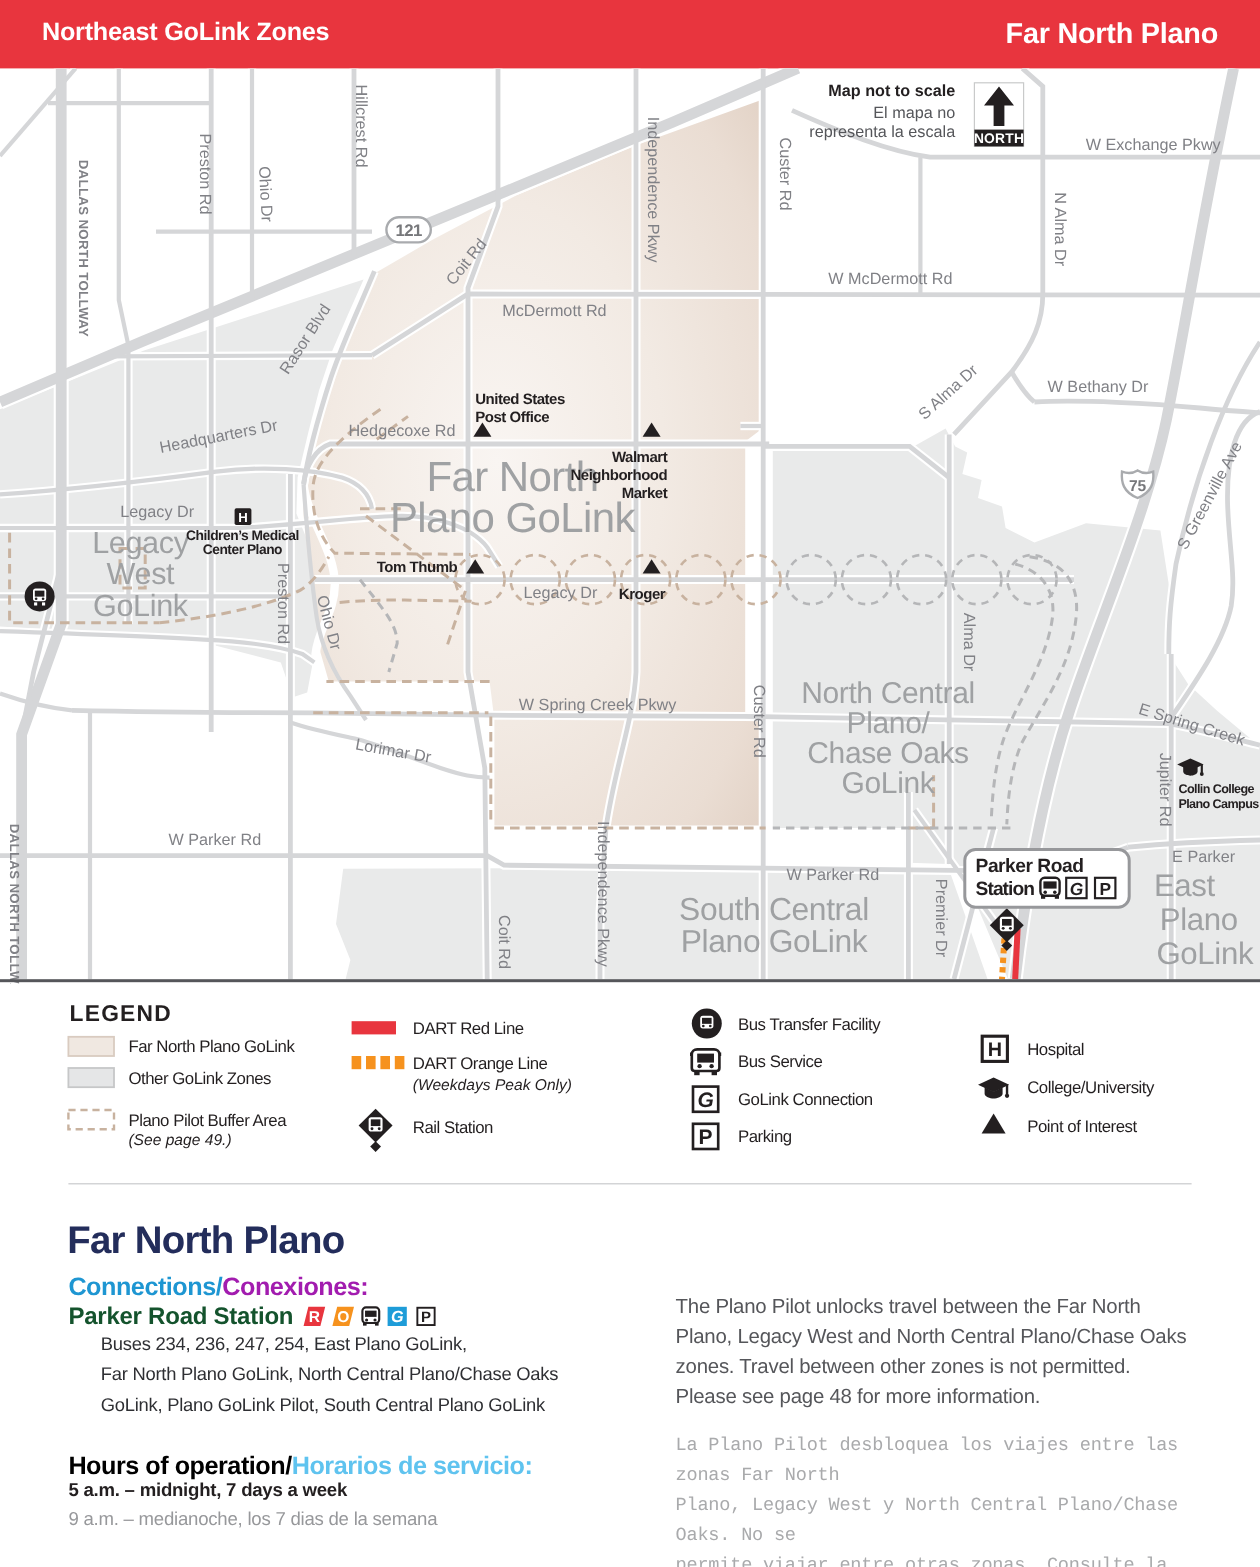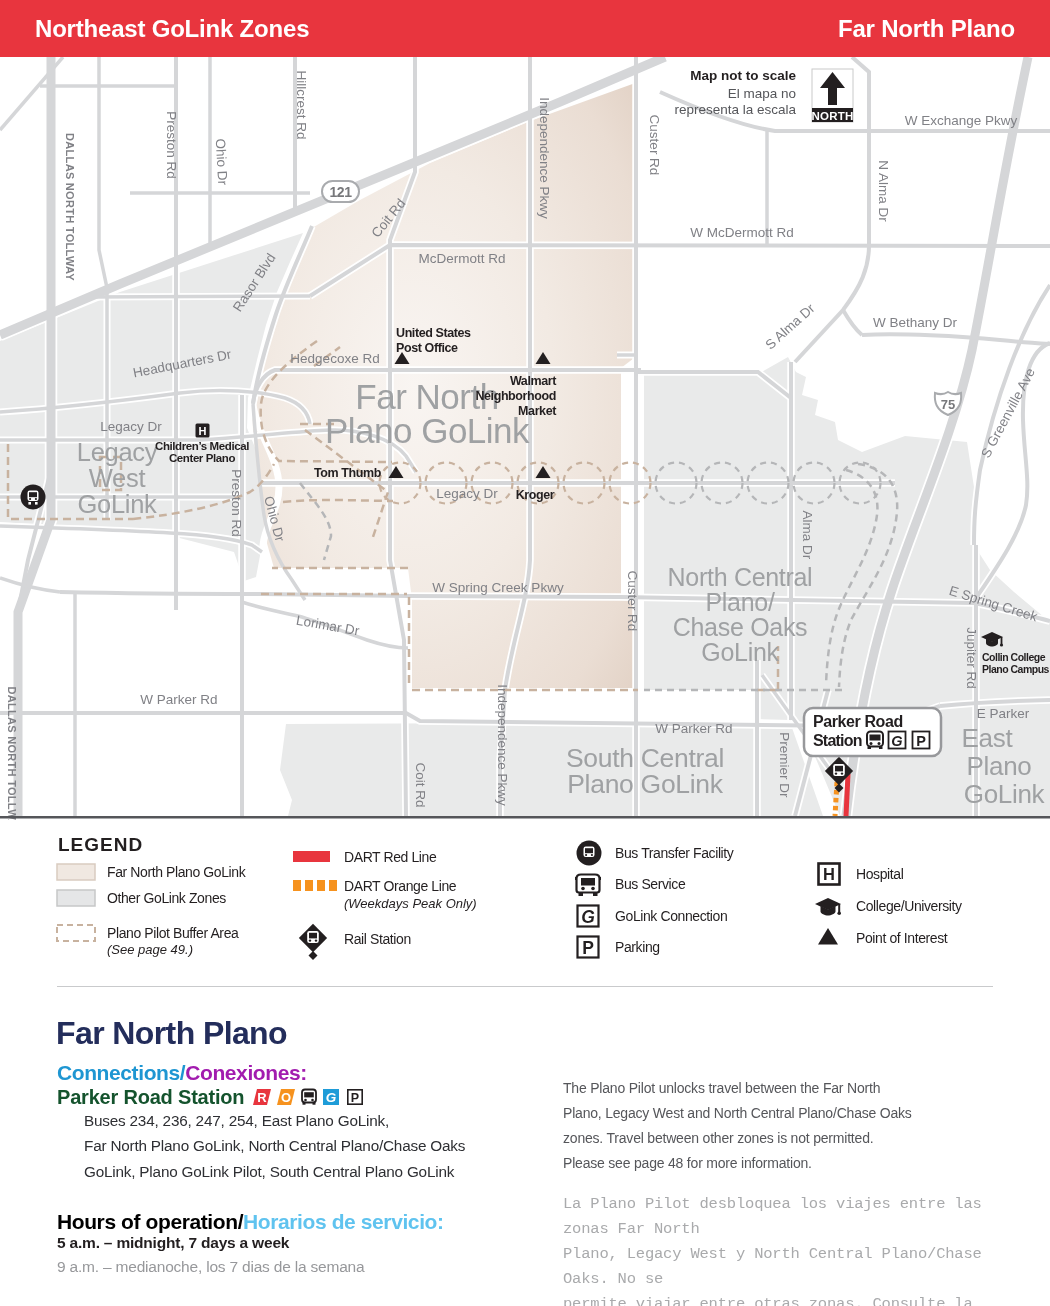--- a/index.html
+++ b/index.html
@@ -1,19 +1,19 @@
 <!DOCTYPE html>
 <html><head>
 <meta charset="utf-8">
 <style>
   html,body{margin:0;padding:0;}
   body{width:1050px;height:1306px;position:relative;font-family:"Liberation Sans",sans-serif;background:#fff;overflow:hidden;}
   .abs{position:absolute;}
   #header{left:0;top:0;width:1050px;height:57px;background:#E8353E;}
-  #header .h1{left:35px;top:15px;font-size:24px;font-weight:bold;color:#fff;letter-spacing:-0.2px;}
+  #header .h1{left:35px;top:15px;font-size:21px;font-weight:bold;color:#fff;letter-spacing:-0.2px;}
   #header .h2{right:35px;top:15px;font-size:24px;font-weight:bold;color:#fff;letter-spacing:-0.2px;}
   #mapsvg{left:0;top:57px;}
 </style>
 </head>
 <body>
 
 <div class="abs" id="header">
 
   <div class="abs h1">Northeast GoLink Zones</div>
 
@@ -562,20 +562,20 @@
     Far North Plano GoLink, North Central Plano/Chase Oaks<br>
     GoLink, Plano GoLink Pilot, South Central Plano GoLink
   </div>
 
   <div class="abs" style="left:57px;top:224px;font-size:21px;font-weight:bold;letter-spacing:-0.4px;"><span style="color:#000000;">Hours of operation/</span><span style="color:#5FC3EF;">Horarios de servicio:</span></div>
 
   <div class="abs" style="left:57px;top:248px;font-size:15.5px;font-weight:bold;color:#231F20;letter-spacing:-0.2px;">5 a.m. – midnight, 7 days a week</div>
 
   <div class="abs" style="left:57px;top:272px;font-size:15.5px;color:#97989B;letter-spacing:-0.2px;">9 a.m. – medianoche, los 7 dias de la semana</div>
 
-  <div class="abs" style="left:563px;top:90px;width:440px;font-size:14px;color:#55565A;line-height:25px;letter-spacing:-0.2px;">
+  <div class="abs" style="left:563px;top:90px;width:440px;font-size:17px;color:#55565A;line-height:25px;letter-spacing:-0.2px;">
     The Plano Pilot unlocks travel between the Far North<br>Plano, Legacy West and North Central Plano/Chase Oaks<br>zones. Travel between other zones is not permitted.<br>Please see page 48 for more information.
   </div>
 
   <div class="abs" style="left:563px;top:206px;width:440px;font-size:15.5px;color:#A9AAAC;line-height:25px;letter-spacing:-0.2px;font-family:Liberation Mono, monospace;">
     La Plano Pilot desbloquea los viajes entre las zonas Far North<br>Plano, Legacy West y North Central Plano/Chase Oaks. No se<br>permite viajar entre otras zonas. Consulte la página 48 para<br>obtener más información.
   </div>
 </div>
 
 </body></html>

